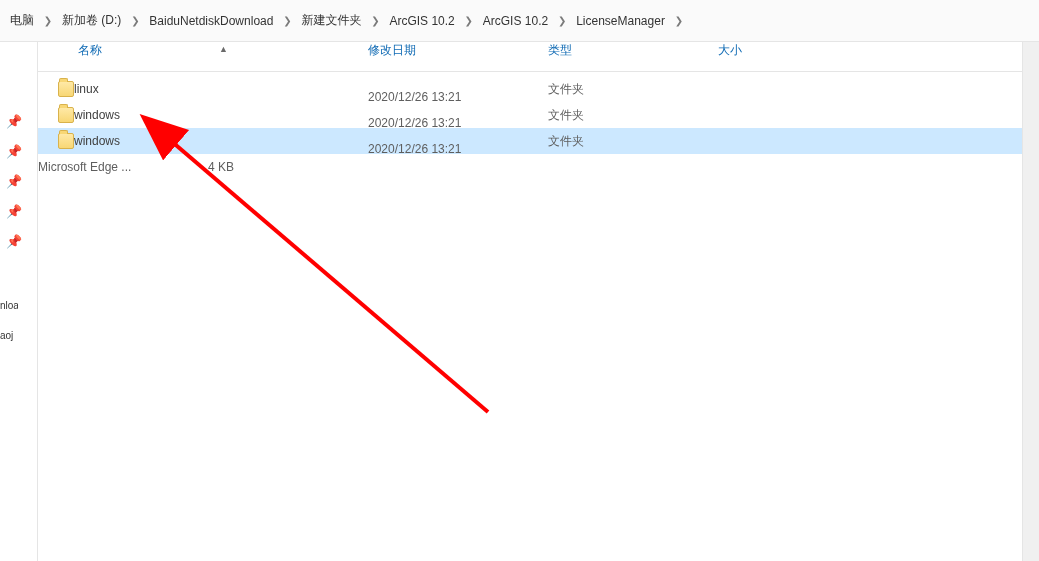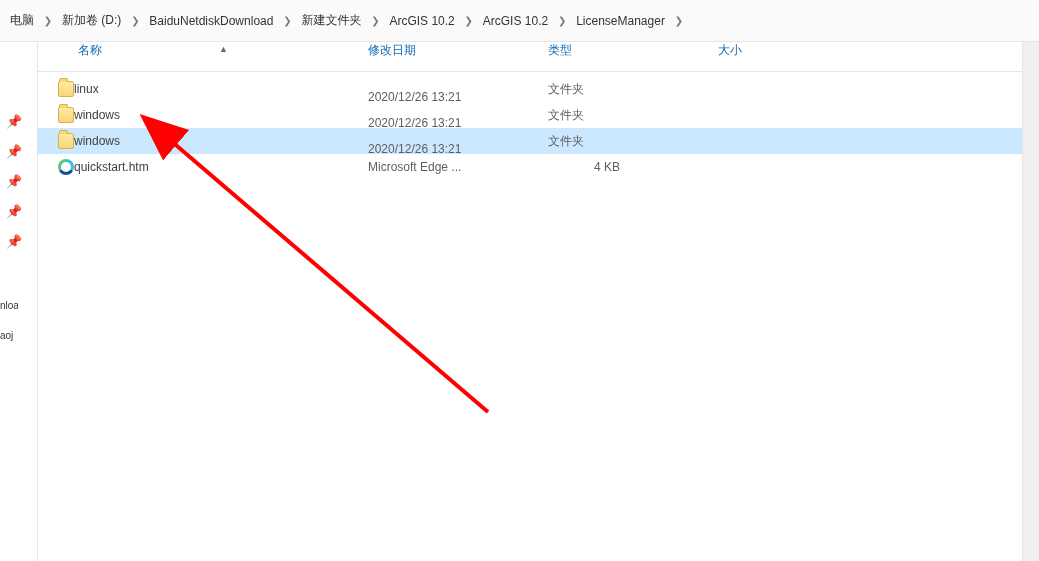--- a/index.html
+++ b/index.html
@@ -84,21 +84,21 @@
       display: flex;
       align-items: center;
       height: 26px;
       color: #5e5e5e;
     }
     .row.selected { background: #cce8ff; }
     .row .c-name  { width: 330px; padding-left: 20px; display: flex; align-items: center; color: #333; }
     .row .c-name .fname { color: #404040; }
     .row .c-date  { width: 180px; margin-top: 15px; }
     .row .c-type  { width: 170px; }
-    .row .c-size  { width: 90px; text-align: right; padding-right: 8px; }
+    .row .c-size  { width: 90px; text-align: left; padding-right: 8px; }
 
     
     .ico { width: 16px; height: 16px; display: inline-block; }
     .ico-folder {
       background: linear-gradient(#ffe9a6, #f8d775);
       border: 1px solid #d9b24b;
       border-radius: 2px;
       position: relative;
     }
     .ico-folder::before {
@@ -210,24 +210,20 @@
         <div class="c-name">
           <span class="ico ico-folder"></span>
           <span class="fname">windows</span>
         </div>
         <div class="c-date">2020/12/26 13:21</div>
         <div class="c-type">文件夹</div>
         <div class="c-size"></div>
       </div>
 
       <div class="row">
-        <div class="c-name">
-          <span class="ico ico-edge"></span>
-          <span class="fname">quickstart.htm</span>
-        </div>
         <div class="c-type">Microsoft Edge ...</div>
         <div class="c-size">4 KB</div>
       </div>
 
     </div>
 
     <svg class="annotation" width="1000" height="520">
       <defs>
         <marker id="ah" markerWidth="14" markerHeight="14" refX="2" refY="5" orient="auto">
           <polygon points="0,0 12,5 0,10" fill="#ff0000"></polygon>

